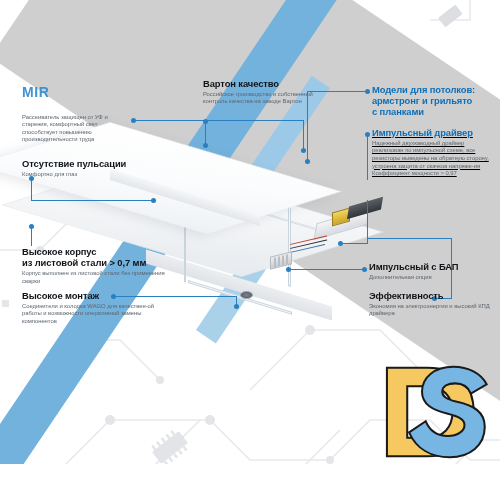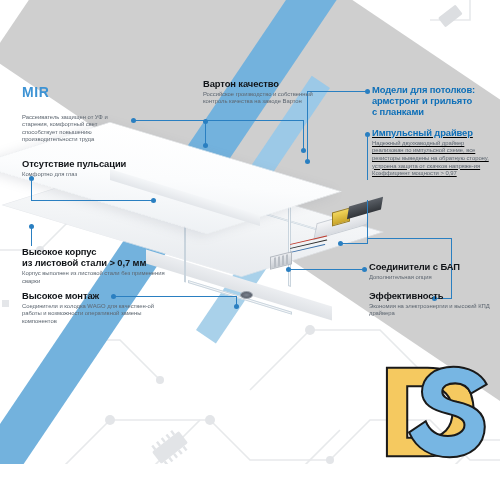--- a/index.html
+++ b/index.html
@@ -313,21 +313,21 @@
     <div class="t-title t-title-blue">армстронг и грильято</div>
     <div class="t-title t-title-blue">с планками</div>
   </div>
 
   <div class="txt" style="left:372px;top:127px;width:124px;text-decoration:underline;">
     <div class="t-title t-title-blue">Импульсный драйвер</div>
     <div class="t-body">Надежный двухкаводный драйвер реализован по импульсной схеме, все резисторы выведены на обратную сторону, устроена защита от скачков напряже-ия Коэффициент мощности &gt; 0,97</div>
   </div>
 
   <div class="txt" style="left:369px;top:261px;width:126px;">
-    <div class="t-title">Соединители с БАП</div>
+    <div class="t-title">Импульсный с БАП</div>
     <div class="t-body">Дополнительная опция</div>
   </div>
 
   <div class="txt" style="left:369px;top:290px;width:126px;">
     <div class="t-title">Эффективность</div>
     <div class="t-body">Экономия на электроэнергии и высокий КПД драйвера</div>
   </div>
 
   <div class="logo">
     <svg viewBox="0 0 130 104" width="120" height="96">

